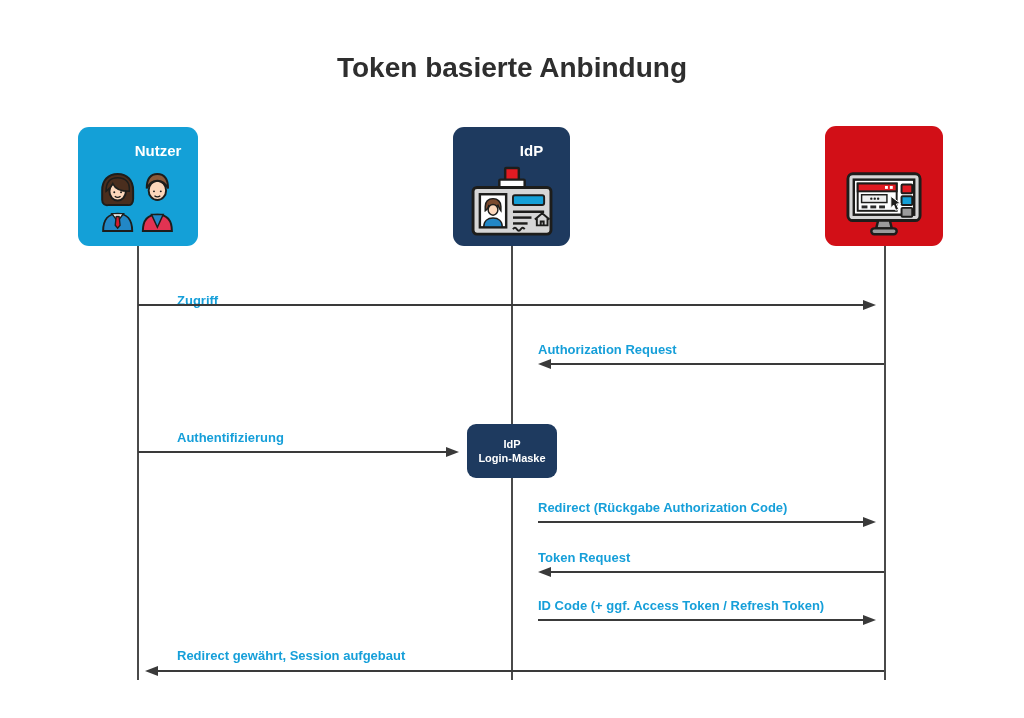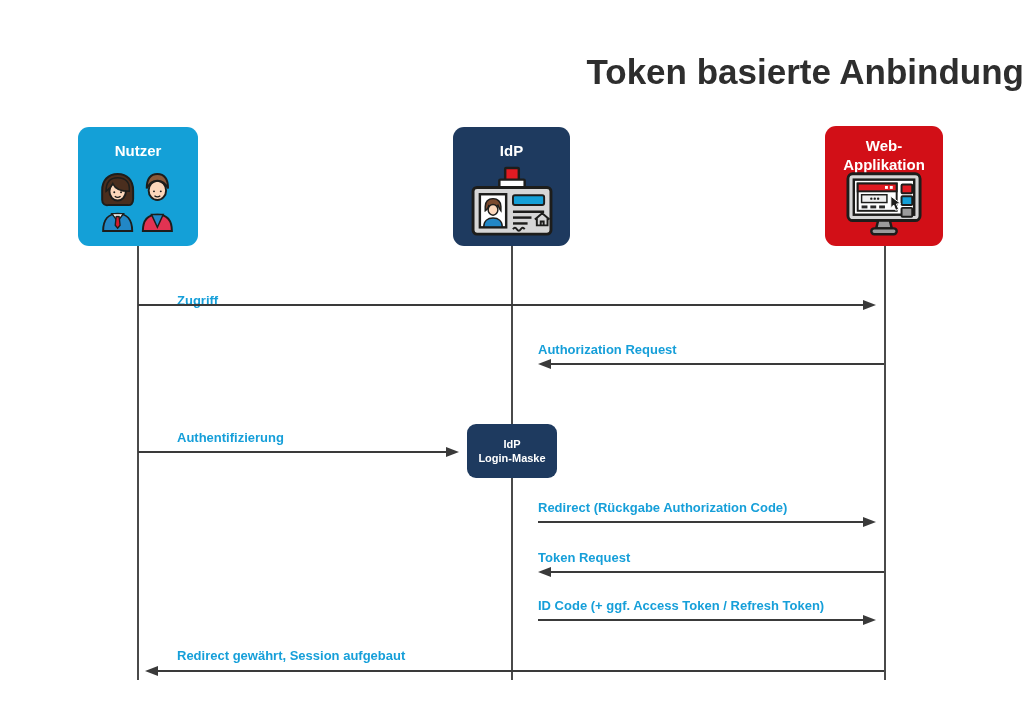--- a/index.html
+++ b/index.html
@@ -1,28 +1,28 @@
 <!DOCTYPE html>
 <html><head>
 <meta charset="utf-8">
 <style>
   html,body{margin:0;padding:0;background:#ffffff;}
   .canvas{
     position:relative;width:1024px;height:718px;background:#ffffff;overflow:hidden;
     font-family:"Liberation Sans", sans-serif;
   }
   .title{
-    position:absolute;left:0;top:52px;width:100%;text-align:right;
-    font-size:35px;font-weight:bold;color:#2e2e2e;letter-spacing:0px;
+    position:absolute;left:0;top:52px;width:100%;text-align:center;
+    font-size:28px;font-weight:bold;color:#2e2e2e;letter-spacing:0px;
   }
   .actor{
     position:absolute;border-radius:11px;color:#ffffff;text-align:center;
   }
   .actor .actor-label{
-    position:absolute;top:14px;left:0;width:100%;font-size:15px;font-weight:bold;line-height:19px;
+    position:absolute;top:14px;left:0;width:100%;font-size:15px;font-weight:bold;line-height:19px;padding-left:20px;
   }
   .actor .actor-icon{position:absolute;left:50%;transform:translateX(-50%);}
   .lifeline{position:absolute;width:1.5px;background:#4a4a4a;}
   .msg-label{
     position:absolute;font-size:13px;font-weight:bold;color:#169fd9;white-space:nowrap;
   }
   .msg-label.centered{text-align:left;}
   .msg-line{position:absolute;height:2px;background:#3a3a3a;}
   .head{position:absolute;width:0;height:0;border-top:5px solid transparent;border-bottom:5px solid transparent;}
   .head.right{border-left:13px solid #3a3a3a;}
@@ -81,21 +81,20 @@
         <line x1="47" y1="47" x2="79" y2="47" stroke="#1d1d1b" stroke-width="2.5"></line>
         <line x1="47" y1="53" x2="66" y2="53" stroke="#1d1d1b" stroke-width="2.5"></line>
         <line x1="47" y1="59" x2="62" y2="59" stroke="#1d1d1b" stroke-width="2.5"></line>
         <path d="M69.5,55 L77,48.5 L84.5,55 M71.5,54 L71.5,61 L82.5,61 L82.5,54 M75.5,61 L75.5,57 L78.5,57 L78.5,61" fill="none" stroke="#1d1d1b" stroke-width="2"></path>
         <path d="M47,65 q2,-3 4,0 q2,3 4,0 q2,-3 4,0" fill="none" stroke="#1d1d1b" stroke-width="2"></path>
       </svg>
     </div>
   </div>
 
   <div class="actor" style="left:825px;top:126px;width:118px;height:120px;background:#d20f17;">
-    <div class="actor-label" style="top:10px;padding:0 8px;width:calc(100% - 16px);">Web-Applikation</div>
     <div class="actor-icon" style="top:45px;width:76px;height:66px;">
       <svg width="76" height="66" viewBox="0 0 78 66">
         <rect x="2" y="2" width="74" height="48" rx="5" fill="#d6d6d6" stroke="#1d1d1b" stroke-width="3"></rect>
         <rect x="8" y="8" width="62" height="36" fill="#ffffff" stroke="#1d1d1b" stroke-width="2.5"></rect>
         <rect x="12" y="12" width="40" height="28" fill="#ffffff" stroke="#1d1d1b" stroke-width="2"></rect>
         <rect x="12" y="12" width="40" height="8" fill="#e11b22" stroke="#1d1d1b" stroke-width="2"></rect>
         <rect x="40" y="14.5" width="3" height="3" fill="#ffffff"></rect>
           <rect x="45" y="14.5" width="3" height="3" fill="#ffffff"></rect>
         <rect x="16" y="23.5" width="26" height="8" fill="#efefef" stroke="#1d1d1b" stroke-width="1.5"></rect>
         <circle cx="26" cy="27.5" r="1.2" fill="#1d1d1b"></circle>

